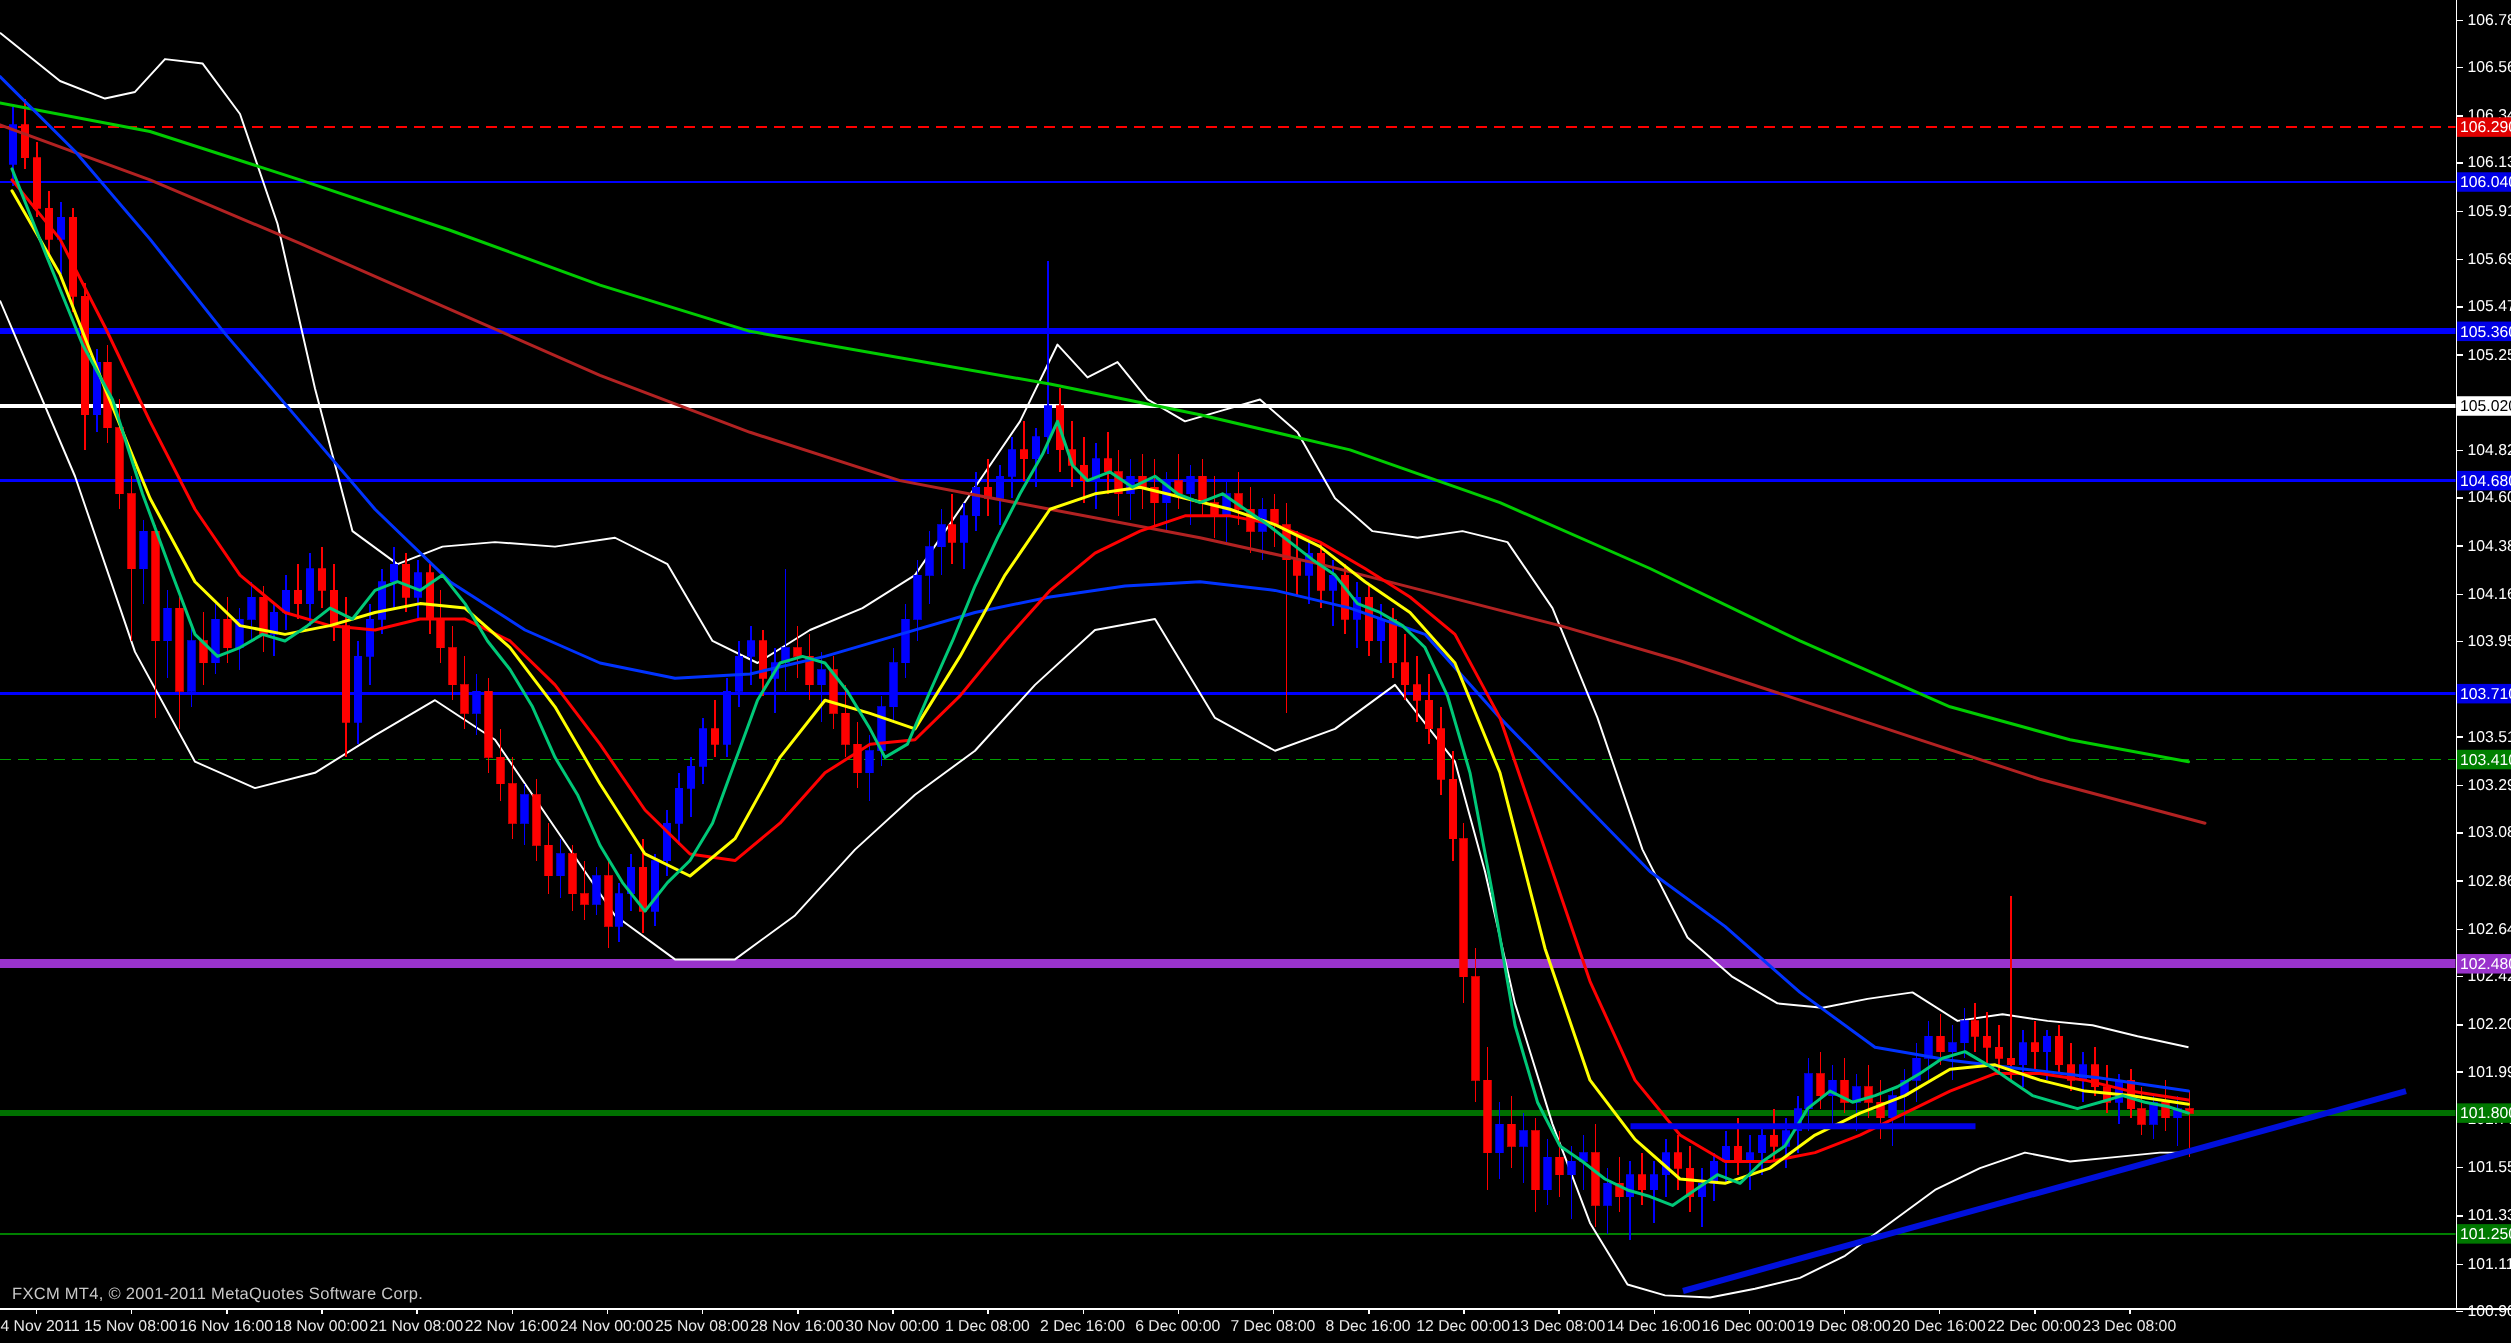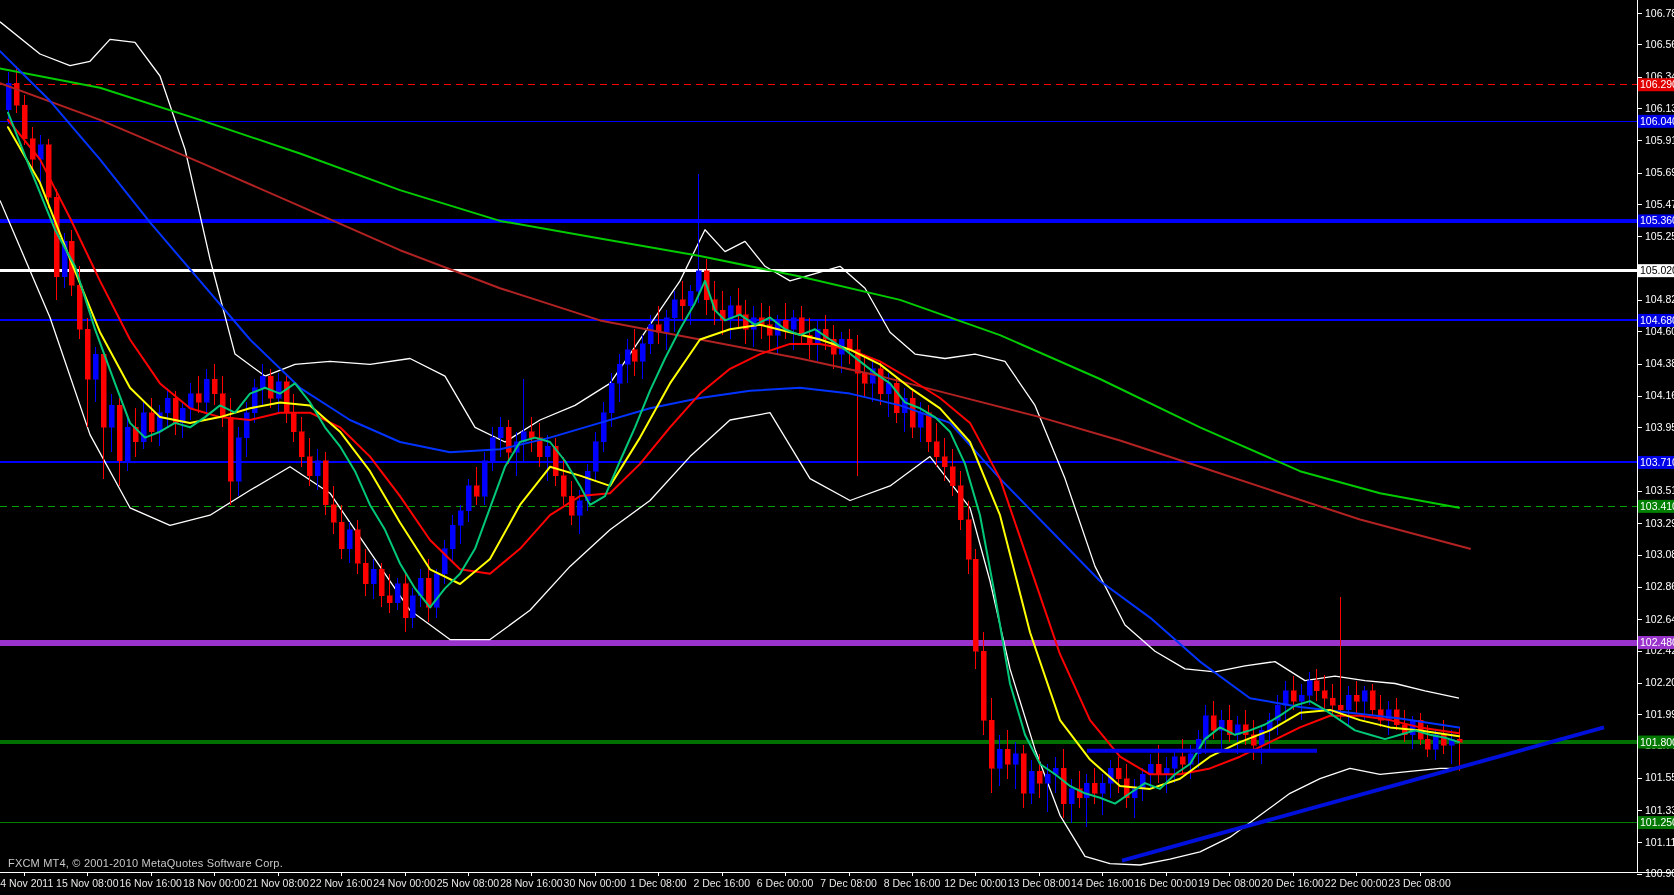--- a/index.html
+++ b/index.html
@@ -534,14 +534,14 @@
         <line x1="1229.72" x2="1229.72" y1="872" y2="876" stroke="#FFFFFF" stroke-width="1" shape-rendering="crispEdges"></line>
         <text x="1229.22" y="887" fill="#E8E8E8" font-size="10.5" text-anchor="middle">19 Dec 08:00</text>
         <line x1="1293.1599999999999" x2="1293.1599999999999" y1="872" y2="876" stroke="#FFFFFF" stroke-width="1" shape-rendering="crispEdges"></line>
         <text x="1292.6599999999999" y="887" fill="#E8E8E8" font-size="10.5" text-anchor="middle">20 Dec 16:00</text>
         <line x1="1356.6" x2="1356.6" y1="872" y2="876" stroke="#FFFFFF" stroke-width="1" shape-rendering="crispEdges"></line>
         <text x="1356.1" y="887" fill="#E8E8E8" font-size="10.5" text-anchor="middle">22 Dec 00:00</text>
         <line x1="1420.04" x2="1420.04" y1="872" y2="876" stroke="#FFFFFF" stroke-width="1" shape-rendering="crispEdges"></line>
         <text x="1419.54" y="887" fill="#E8E8E8" font-size="10.5" text-anchor="middle">23 Dec 08:00</text>
       </g>
     </svg>
-  <div class="watermark">FXCM MT4, © 2001-2010 MetaQuotes Software Corp.</div>
+  <div class="watermark">FXCM MT4, © 2001-2011 MetaQuotes Software Corp.</div>
 </div>
 
 </body></html>

